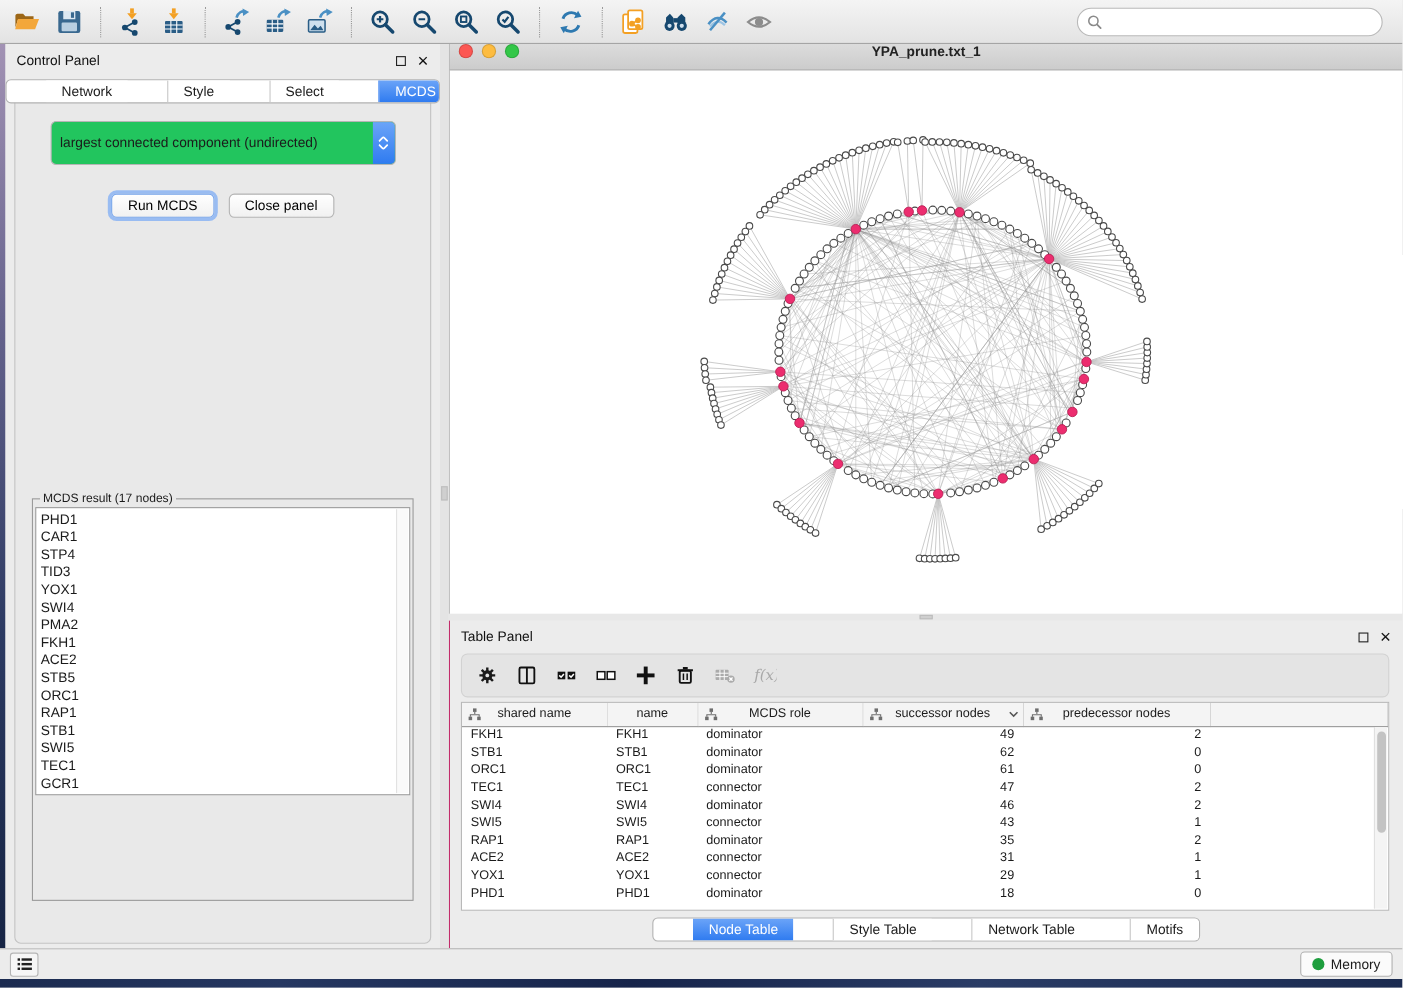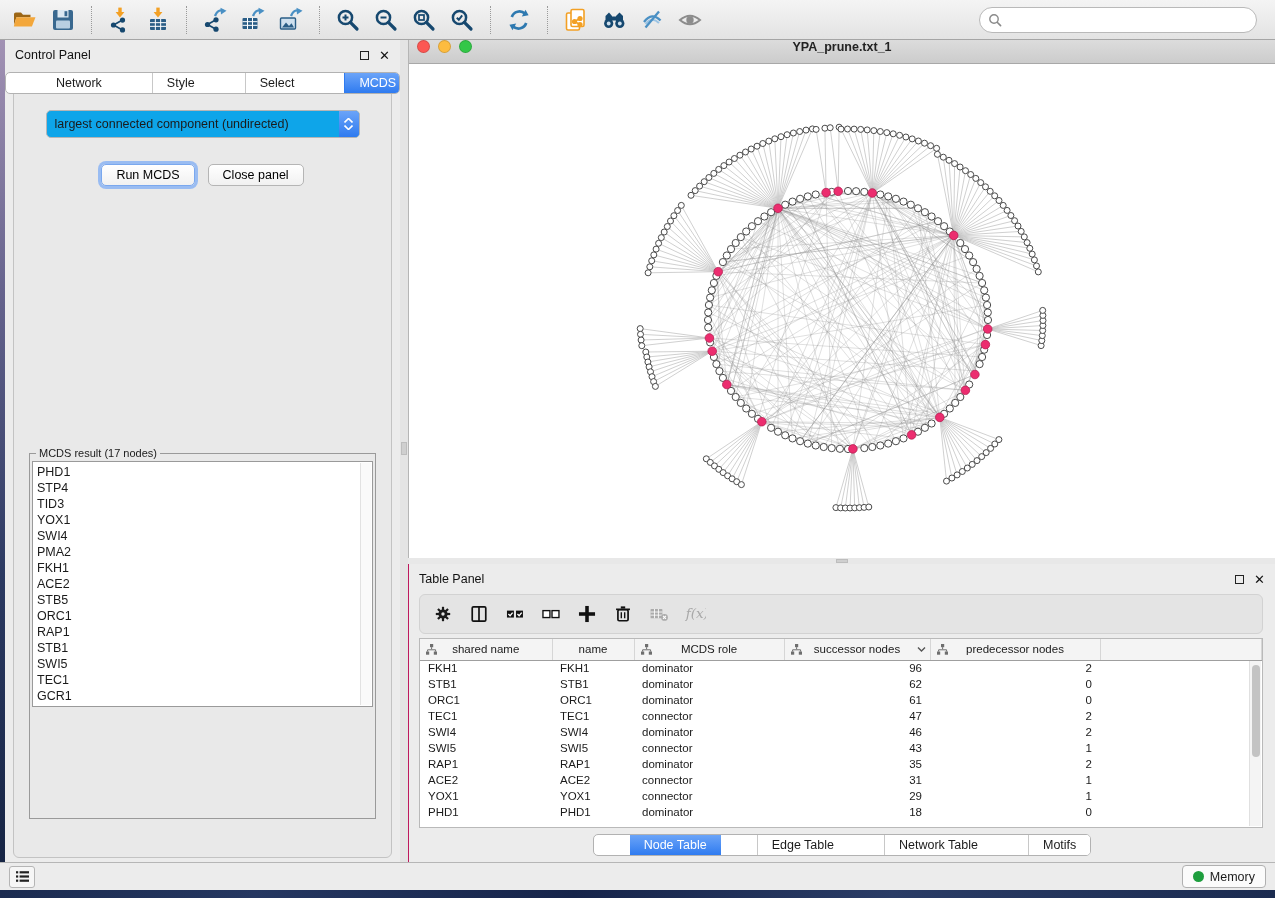--- a/index.html
+++ b/index.html
@@ -34,21 +34,21 @@
   .float-glyph { width:9px; height:9px; border:1.5px solid #222; display:inline-block; }
   .close-glyph { font-size:13px; font-weight:bold; color:#111; line-height:1; }
   .cp-tabs-row { display:flex; justify-content:center; margin-top:6px; position:relative; z-index:2; }
   .seg { display:flex; border:1px solid #b2b2b2; border-radius:5px; overflow:hidden; background:#fff; }
   .seg-item { padding:3px 14px; font-size:12.5px; border-left:1px solid #c8c8c8; background:#fff; cursor:default;margin-left:36px; }
   .seg-item:first-child { border-left:none; }
   .seg-item.sel { background:linear-gradient(#6ba4f8,#2f7bf0); color:#fff; border-left-color:#2f7bf0; }
   .cp-body { flex:1; margin:-11px 8px 4px 8px; border:1px solid #c3c3c3; border-radius:6px; background:#e9e9e9;
              padding:26px 10px 20px 10px; display:flex; flex-direction:column; min-height:0; }
   .opt-label { text-align:center; font-size:13px; margin-bottom:12px; }
-  .dropdown { width:314px; height:28px; margin:0 auto; background:#0ea5e9; border:1px solid #b5b5b5; border-radius:5px;
+  .dropdown { width:314px; height:40px; margin:0 auto; background:#22c55e; border:1px solid #b5b5b5; border-radius:5px;
               display:flex; align-items:center; overflow:hidden; }
   .dropdown .dd-text { flex:1; padding:0 8px; font-size:12.5px; white-space:nowrap; }
   .dd-stepper { width:20px; height:100%; background:linear-gradient(#6ba4f8,#2f7bf0); display:flex; flex-direction:column;
                 align-items:center; justify-content:center; gap:2px; }
   .dd-stepper svg { width:9px; height:5px; display:block; }
   .cp-buttons { display:flex; justify-content:center; gap:13px; margin-top:26px; }
   .btn { background:linear-gradient(#ffffff,#f1f1f1); border:1px solid #b5b5b5; border-radius:5px;
          padding:3px 14px; font-size:12.5px; cursor:default; }
   .btn.focus-ring { box-shadow:0 0 0 3px rgba(110,165,248,.65); border-color:#7aa8ee; }
   .cp-flex-spacer { flex:1; }
@@ -324,20 +324,21 @@
         <div class="cp-buttons">
           <button class="btn focus-ring">Run MCDS</button>
           <button class="btn">Close panel</button>
         </div>
         <div class="cp-flex-spacer"></div>
         <fieldset class="result-box">
           <legend>MCDS result (17 nodes)</legend>
           <div class="result-list" id="mcds-list">
             <div class="scroll-track"></div>
           <div class="result-item">PHD1</div>
+              <div class="result-item">CAR1</div>
               <div class="result-item">STP4</div>
               <div class="result-item">TID3</div>
               <div class="result-item">YOX1</div>
               <div class="result-item">SWI4</div>
               <div class="result-item">PMA2</div>
               <div class="result-item">FKH1</div>
               <div class="result-item">ACE2</div>
               <div class="result-item">STB5</div>
               <div class="result-item">ORC1</div>
               <div class="result-item">RAP1</div>
@@ -1118,21 +1119,21 @@
                         <path d="M6.6 4.2 v2 M2.6 8.5 V6.8 h8 v1.7" fill="none" stroke="#6e6e6e" stroke-width="1"></path>
                       </svg></span><span>predecessor nodes</span></th>
                   <th></th>
                 </tr>
               </thead>
             <tbody id="tbl-body">
                 <tr>
                   <td>FKH1</td>
                   <td>FKH1</td>
                   <td>dominator</td>
-                  <td class="num">96</td>
+                  <td class="num">49</td>
                   <td class="num">2</td>
                   <td></td>
                 </tr>
                 <tr>
                   <td>STB1</td>
                   <td>STB1</td>
                   <td>dominator</td>
                   <td class="num">62</td>
                   <td class="num">0</td>
                   <td></td>
@@ -1203,21 +1204,21 @@
                 </tr>
               </tbody>
           </table>
           <div class="tbl-vscroll">
               <div class="thumb"></div>
             </div>
         </div>
         <div class="tp-tabs-row">
           <div class="seg" id="tp-tabs">
               <div class="seg-item sel">Node Table</div>
-              <div class="seg-item">Edge Table</div>
+              <div class="seg-item">Style Table</div>
               <div class="seg-item">Network Table</div>
               <div class="seg-item">Motifs</div>
             </div>
         </div>
       </div>
     </div>
   </div>
 
   <div class="status-bar">
     <div class="status-left-btn">

